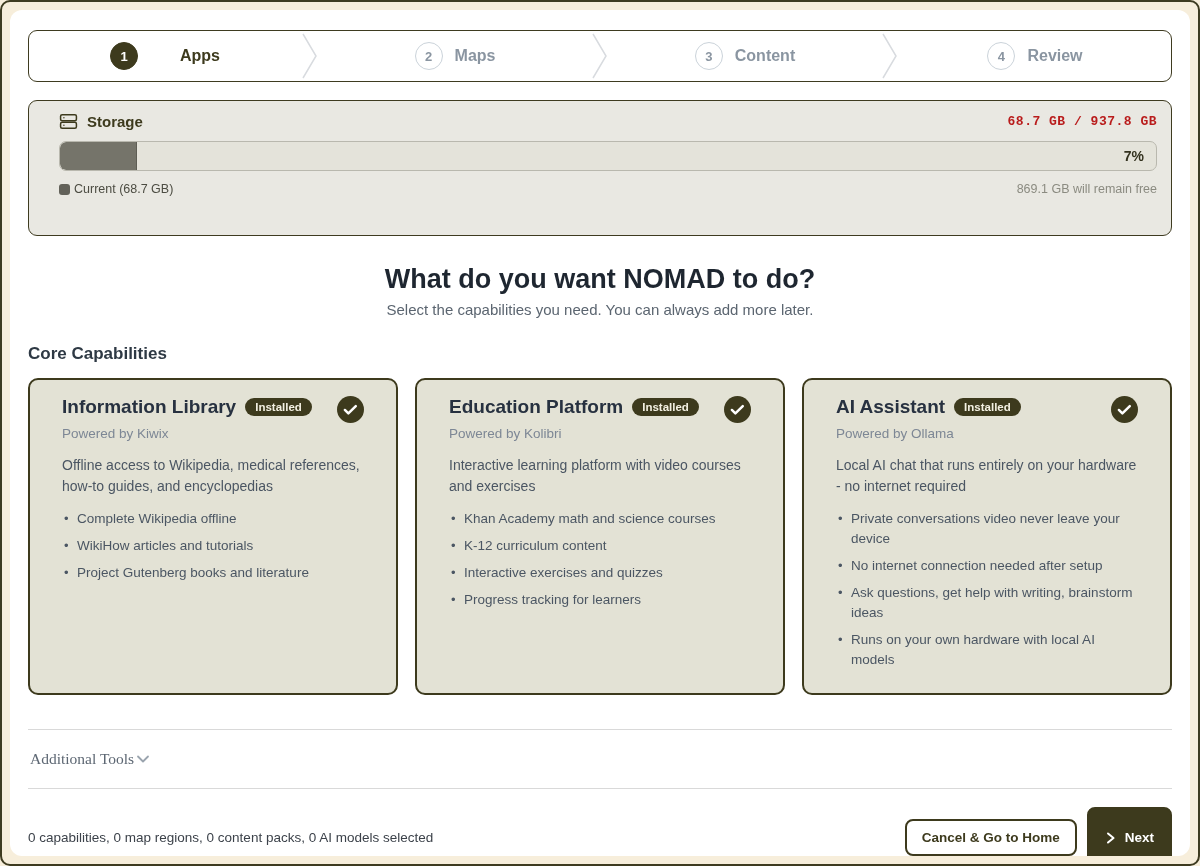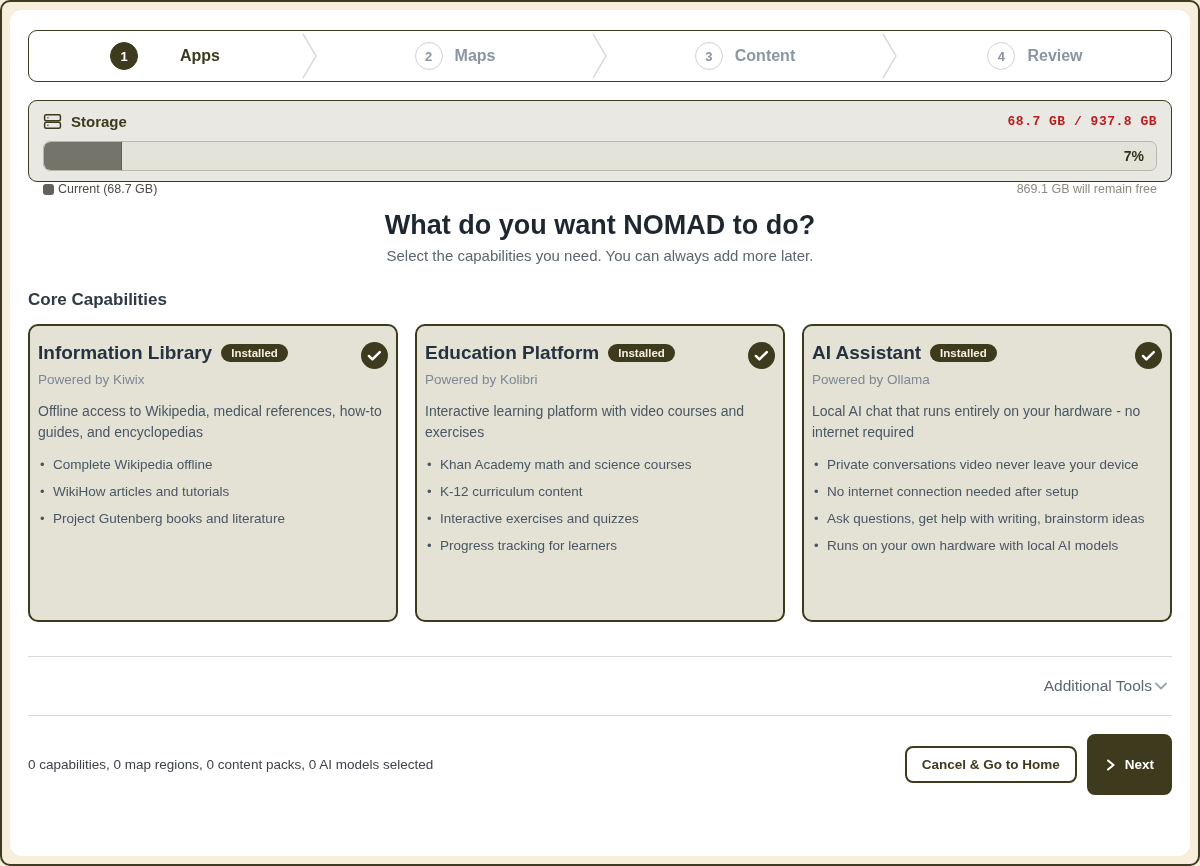--- a/index.html
+++ b/index.html
@@ -48,22 +48,22 @@
   .step-circle.active { background:#3d3a1d; border-color:#3d3a1d; color:#fff; }
   .step-label { font-size:16px; font-weight:bold; color:#8a95a1; }
   .step-label.active { color:#3d3a1d;margin-left:30px; }
   .sep { align-self:center; }
 
   
   .storage-panel {
     border:1.5px solid #3e3b20;
     border-radius:9px;
     background:#e9e8e2;
-    padding:11px 14px 10px 14px;
-    height:82px;
+    padding:11px 14px 10px 30px;
+    height:136px;
   }
   .storage-head { display:flex; align-items:center; justify-content:space-between; }
   .storage-title-group { display:flex; align-items:center; gap:9px; }
   .storage-title { font-size:15px; font-weight:bold; color:#3d3a1d; }
   .storage-usage {
     font-family:"Liberation Mono","DejaVu Sans Mono",monospace;
     font-size:13px; color:#b91c1c; letter-spacing:0.5px;font-weight:bold;
   }
   .progress-track {
     margin-top:10px; height:30px;
@@ -100,21 +100,21 @@
 
   
   .section-label { margin-top:26px; font-size:17px; font-weight:600; color:#2e3944; }
 
   .cards { margin-top:14px; display:flex; gap:17px; align-items:stretch; }
   .card {
     flex:1;
     background:#e3e2d5;
     border:2px solid #3d3a1d;
     border-radius:10px;
-    padding:16px 8px;
+    padding:16px 32px;
     min-height:298px;
     cursor:pointer;
   }
   .card-head { display:flex; align-items:flex-start; justify-content:space-between; }
   .card-title-wrap { display:flex; align-items:center; gap:9px; flex-wrap:wrap; }
   .card-title { font-size:19px; font-weight:bold; color:#273140; }
   .badge {
     background:#3d3a1d; color:#f4f1e3;
     font-size:11.5px; font-weight:600;
     padding:3px 10px; border-radius:11px;
@@ -134,22 +134,22 @@
   .bullets li::before {
     content:"•";
     position:absolute; left:2px; top:0;
     color:#4b5663; font-size:13px;
   }
 
   
   .hr { border:none; border-top:1px solid #d9d9d9; margin:0; }
   .hr.top { margin-top:34px; }
   .tools-row {
-    display:flex; align-items:center; justify-content:flex-end;
-    padding:20px 2px; cursor:pointer;
+    display:flex; align-items:center; justify-content:flex-start;
+    padding:20px 2px; cursor:pointer;font-family:Liberation Serif, serif;
   }
   .tools-title { font-size:15.5px; color:#5d6773; }
 
   
   .footer {
     margin-top:18px;
     display:flex; align-items:center; justify-content:space-between;
   }
   .summary { font-size:13.5px; color:#3c424a; }
   .footer-actions { display:flex; align-items:center; gap:10px; }

